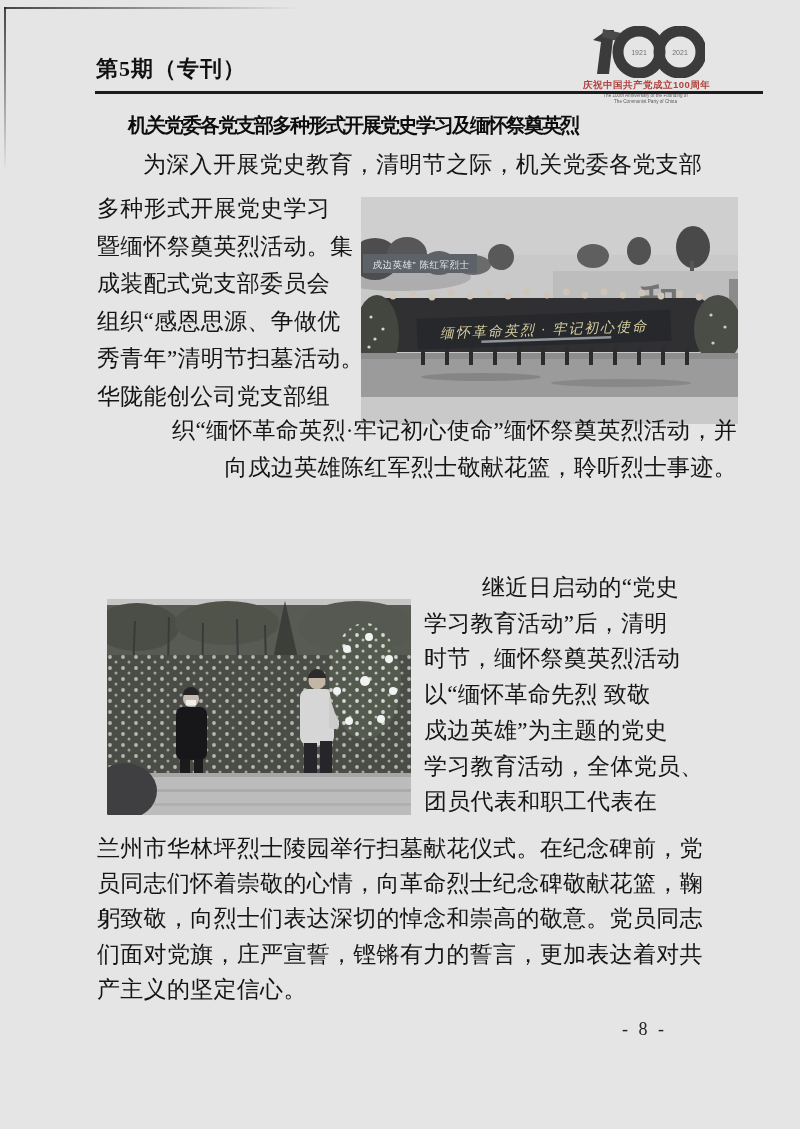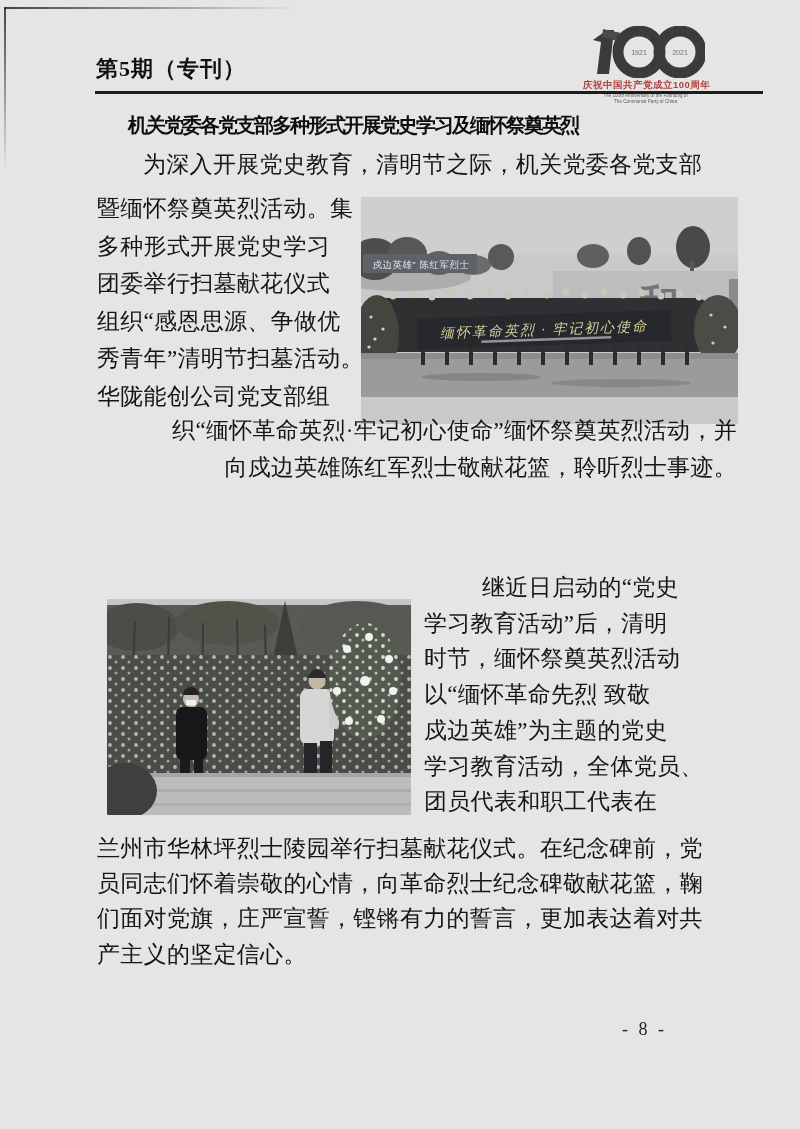--- a/index.html
+++ b/index.html
@@ -92,23 +92,23 @@
     <div class="logo-en">The 100th Anniversary of the Founding of</div>
     <div class="logo-en">The Communist Party of China</div>
   </div>
 
   <div class="header-rule"></div>
 
   <div class="h1 title1">机关党委各党支部多种形式开展党史学习及缅怀祭奠英烈</div>
   <div class="bodyline intro-line">为深入开展党史教育，清明节之际，机关党委各党支部</div>
 
   <div class="col left-col">
+    <div class="ln">多种形式开展党史学习</div>
     <div class="ln">暨缅怀祭奠英烈活动。集</div>
-    <div class="ln">多种形式开展党史学习</div>
-    <div class="ln">团委举行扫墓献花仪式</div>
+    <div class="ln">成装配式党支部委员会</div>
     <div class="ln">组织“感恩思源、争做优</div>
     <div class="ln">秀青年”清明节扫墓活动。</div>
     <div class="ln">华陇能创公司党支部组</div>
   </div>
 
   <div class="photo photo1">
     <svg width="377" height="200" viewBox="0 0 377 200">
       <rect x="0" y="0" width="377" height="200" fill="#c9c9c9"></rect>
       <rect x="0" y="0" width="377" height="58" fill="#cfcfcf"></rect>
       <ellipse cx="40" cy="80" rx="70" ry="14" fill="#adadad"></ellipse>
@@ -279,19 +279,20 @@
     <div class="ln">时节，缅怀祭奠英烈活动</div>
     <div class="ln">以“缅怀革命先烈 致敬</div>
     <div class="ln">戍边英雄”为主题的党史</div>
     <div class="ln">学习教育活动，全体党员、</div>
     <div class="ln">团员代表和职工代表在</div>
   </div>
 
   <div class="col bottom2">
     <div class="ln">兰州市华林坪烈士陵园举行扫墓献花仪式。在纪念碑前，党</div>
     <div class="ln">员同志们怀着崇敬的心情，向革命烈士纪念碑敬献花篮，鞠</div>
+    <div class="ln">躬致敬，向烈士们表达深切的悼念和崇高的敬意。党员同志</div>
     <div class="ln">们面对党旗，庄严宣誓，铿锵有力的誓言，更加表达着对共</div>
     <div class="ln">产主义的坚定信心。</div>
   </div>
 
   <div class="page-num">- 8 -</div>
 
 </div>
 
 </body></html>

